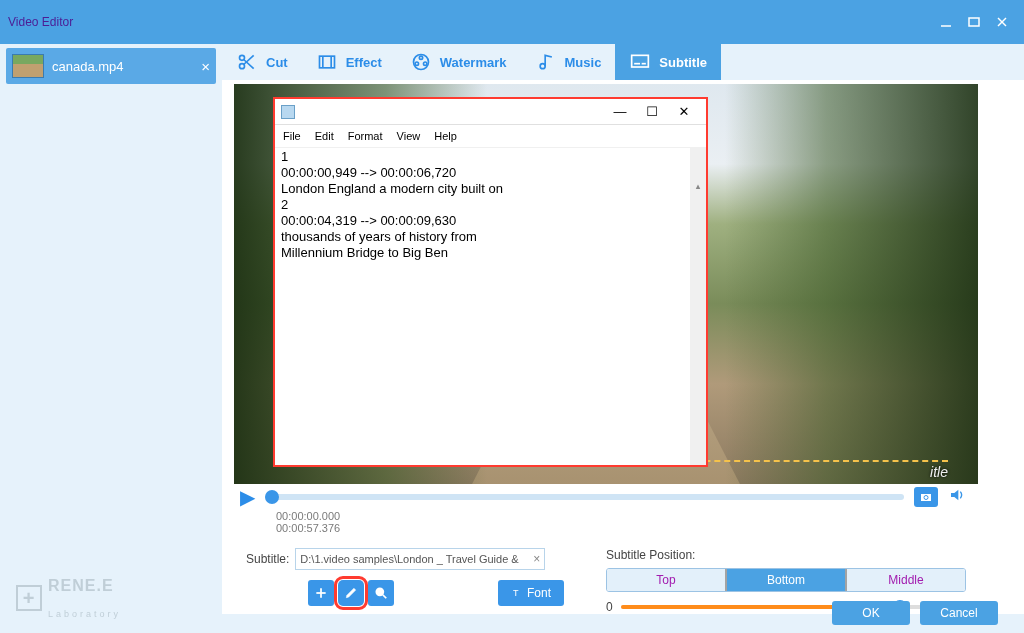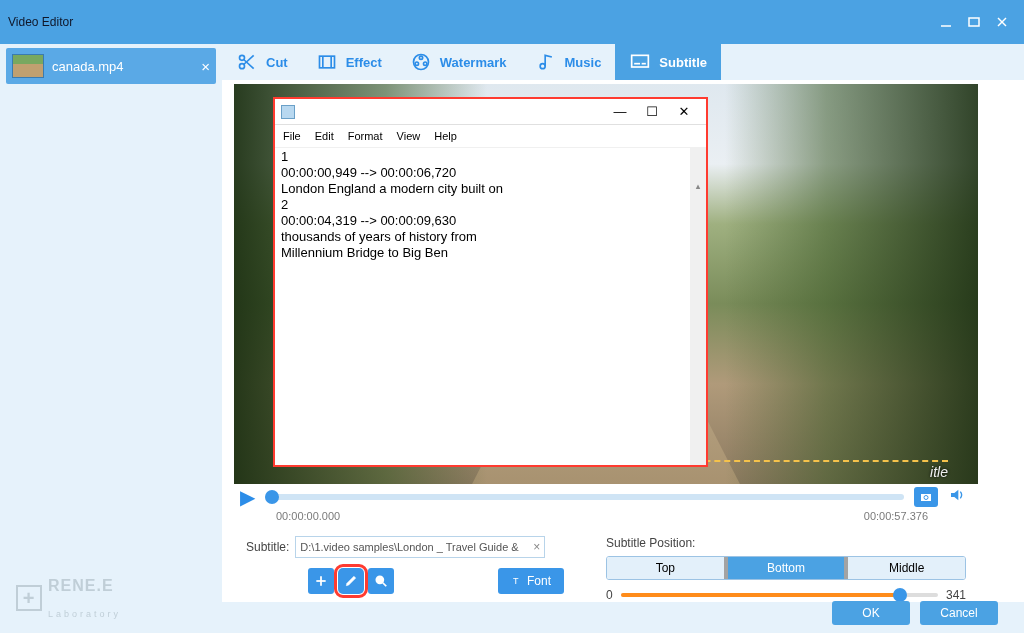--- a/index.html
+++ b/index.html
@@ -1,19 +1,19 @@
 <!DOCTYPE html>
 <html><head>
 <meta charset="utf-8">
 <style>
 * { margin: 0; padding: 0; box-sizing: border-box; font-family: "Segoe UI", Tahoma, sans-serif; }
 body { background: #e6f2fb; width: 1024px; height: 633px; overflow: hidden; position: relative; }
 
 
-.titlebar { height: 44px; background: #4ba2e3; display: flex; align-items: center; padding: 0 8px; color: #0f172a; font-size: 12px; }
+.titlebar { height: 44px; background: #4ba2e3; display: flex; align-items: center; padding: 0 8px; color: #4c1d95; font-size: 12px; }
 .titlebar .spacer { flex: 1; }
 .titlebar .winbtn { width: 28px; height: 20px; display: flex; align-items: center; justify-content: center; cursor: pointer; }
 .titlebar .winbtn svg { stroke: #fff; }
 
 
 .main { display: flex; height: 537px; }
 .sidebar { width: 222px; background: #e6f2fb; }
 .file-item { height: 36px; margin: 4px 6px 0 6px; background: #5aa9e6; border-radius: 2px; display: flex; align-items: center; padding: 0 6px; color: #fff; font-size: 13px; }
 .file-item .thumb { width: 32px; height: 24px; background: linear-gradient(#78a860 40%, #c0a070 40%); border: 1px solid #3a7bb0; margin-right: 8px; }
 .file-item .close { margin-left: auto; font-size: 15px; cursor: pointer; }
@@ -43,39 +43,39 @@
 .sub-text { position: absolute; right: 30px; bottom: 4px; color: #f0f0f0; font-size: 14px; font-style: italic; text-shadow: 0 0 3px #000; }
 
 
 .playbar { display: flex; align-items: center; height: 26px; padding: 0 12px 0 6px; gap: 10px; }
 .play-btn { color: #2c8de8; font-size: 20px; cursor: pointer; }
 .timeline { flex: 1; height: 6px; background: #cfe4f5; border-radius: 3px; position: relative; }
 .timeline .dot { position: absolute; left: 0; top: -4px; width: 14px; height: 14px; border-radius: 50%; background: #3a96e8; }
 .cam-btn { width: 24px; height: 20px; background: #3a96e8; border-radius: 3px; display: flex; align-items: center; justify-content: center; }
 .cam-btn svg { fill: #fff; }
 .vol-btn { color: #3a96e8; }
-.timecodes { display: flex; justify-content: space-between; padding: 0 50px 0 42px; font-size: 11px; color: #7a7a7a; }
+.timecodes { display: flex; justify-content: space-between; padding: 0 50px 0 42px; font-size: 11px; color: #7a7a7a; flex-direction: column; }
 
 
 .lower { display: flex; padding: 14px 12px 0 12px; gap: 20px; }
 .left-controls { flex: 1; }
 .sub-row { display: flex; align-items: center; gap: 6px; margin-bottom: 10px; }
 .sub-row label { font-size: 12px; color: #444; }
 .sub-input { flex: 1; max-width: 250px; height: 22px; border: 1px solid #b8d4ea; background: #fff; font-size: 11px; padding: 0 20px 0 4px; color: #555; position: relative; }
 .sub-clear { position: relative; margin-left: -18px; color: #888; font-size: 12px; cursor: pointer; }
 .icon-row { display: flex; gap: 4px; justify-content: center; align-items: center; margin-left: 40px; }
 .icon-btn { width: 26px; height: 26px; background: #3a96e8; border-radius: 3px; display: flex; align-items: center; justify-content: center; cursor: pointer; }
 .icon-btn svg { stroke: #fff; fill: #fff; }
 .icon-btn.highlight { outline: 3px solid #ff3b30; outline-offset: 1px; border-radius: 5px; }
 .font-btn { width: 66px; height: 26px; background: #3a96e8; border-radius: 3px; color: #fff; font-size: 12px; display: flex; align-items: center; justify-content: center; gap: 4px; cursor: pointer; margin-left: 100px; }
 
 .pos-panel { width: 360px; }
 .pos-panel .lbl { font-size: 12px; color: #444; margin-bottom: 6px; }
 .pos-tabs { display: flex; border: 1px solid #9cc3e4; border-radius: 3px; overflow: hidden; height: 24px; }
-.pos-tab { flex: 1; font-size: 12px; display: flex; align-items: center; justify-content: center; color: #000000; background: #e3f0fa; cursor: pointer; border-right: 4px solid #a3a3a3; }
+.pos-tab { flex: 1; font-size: 12px; display: flex; align-items: center; justify-content: center; color: #a21caf; background: #e3f0fa; cursor: pointer; border-right: 2px solid #a3a3a3; }
 .pos-tab:last-child { border-right: none; }
 .pos-tab.active { background: #4ba2e3; color: #fff; }
 .pos-slider { display: flex; align-items: center; gap: 8px; margin-top: 8px; font-size: 12px; color: #444; }
 .pos-slider .track { flex: 1; height: 4px; background: #ddd; position: relative; border-radius: 2px; }
 .pos-slider .fill { position: absolute; left: 0; width: 88%; height: 100%; background: #ff8c1a; border-radius: 2px; }
 .pos-slider .knob { position: absolute; left: 88%; top: -5px; width: 14px; height: 14px; border-radius: 50%; background: #3a96e8; transform: translateX(-50%); }
 
 
 .footer { position: absolute; bottom: 8px; right: 26px; display: flex; gap: 10px; }
 .fbtn { width: 78px; height: 24px; border-radius: 3px; background: #4ba2e3; color: #fff; font-size: 12px; display: flex; align-items: center; justify-content: center; cursor: pointer; }

